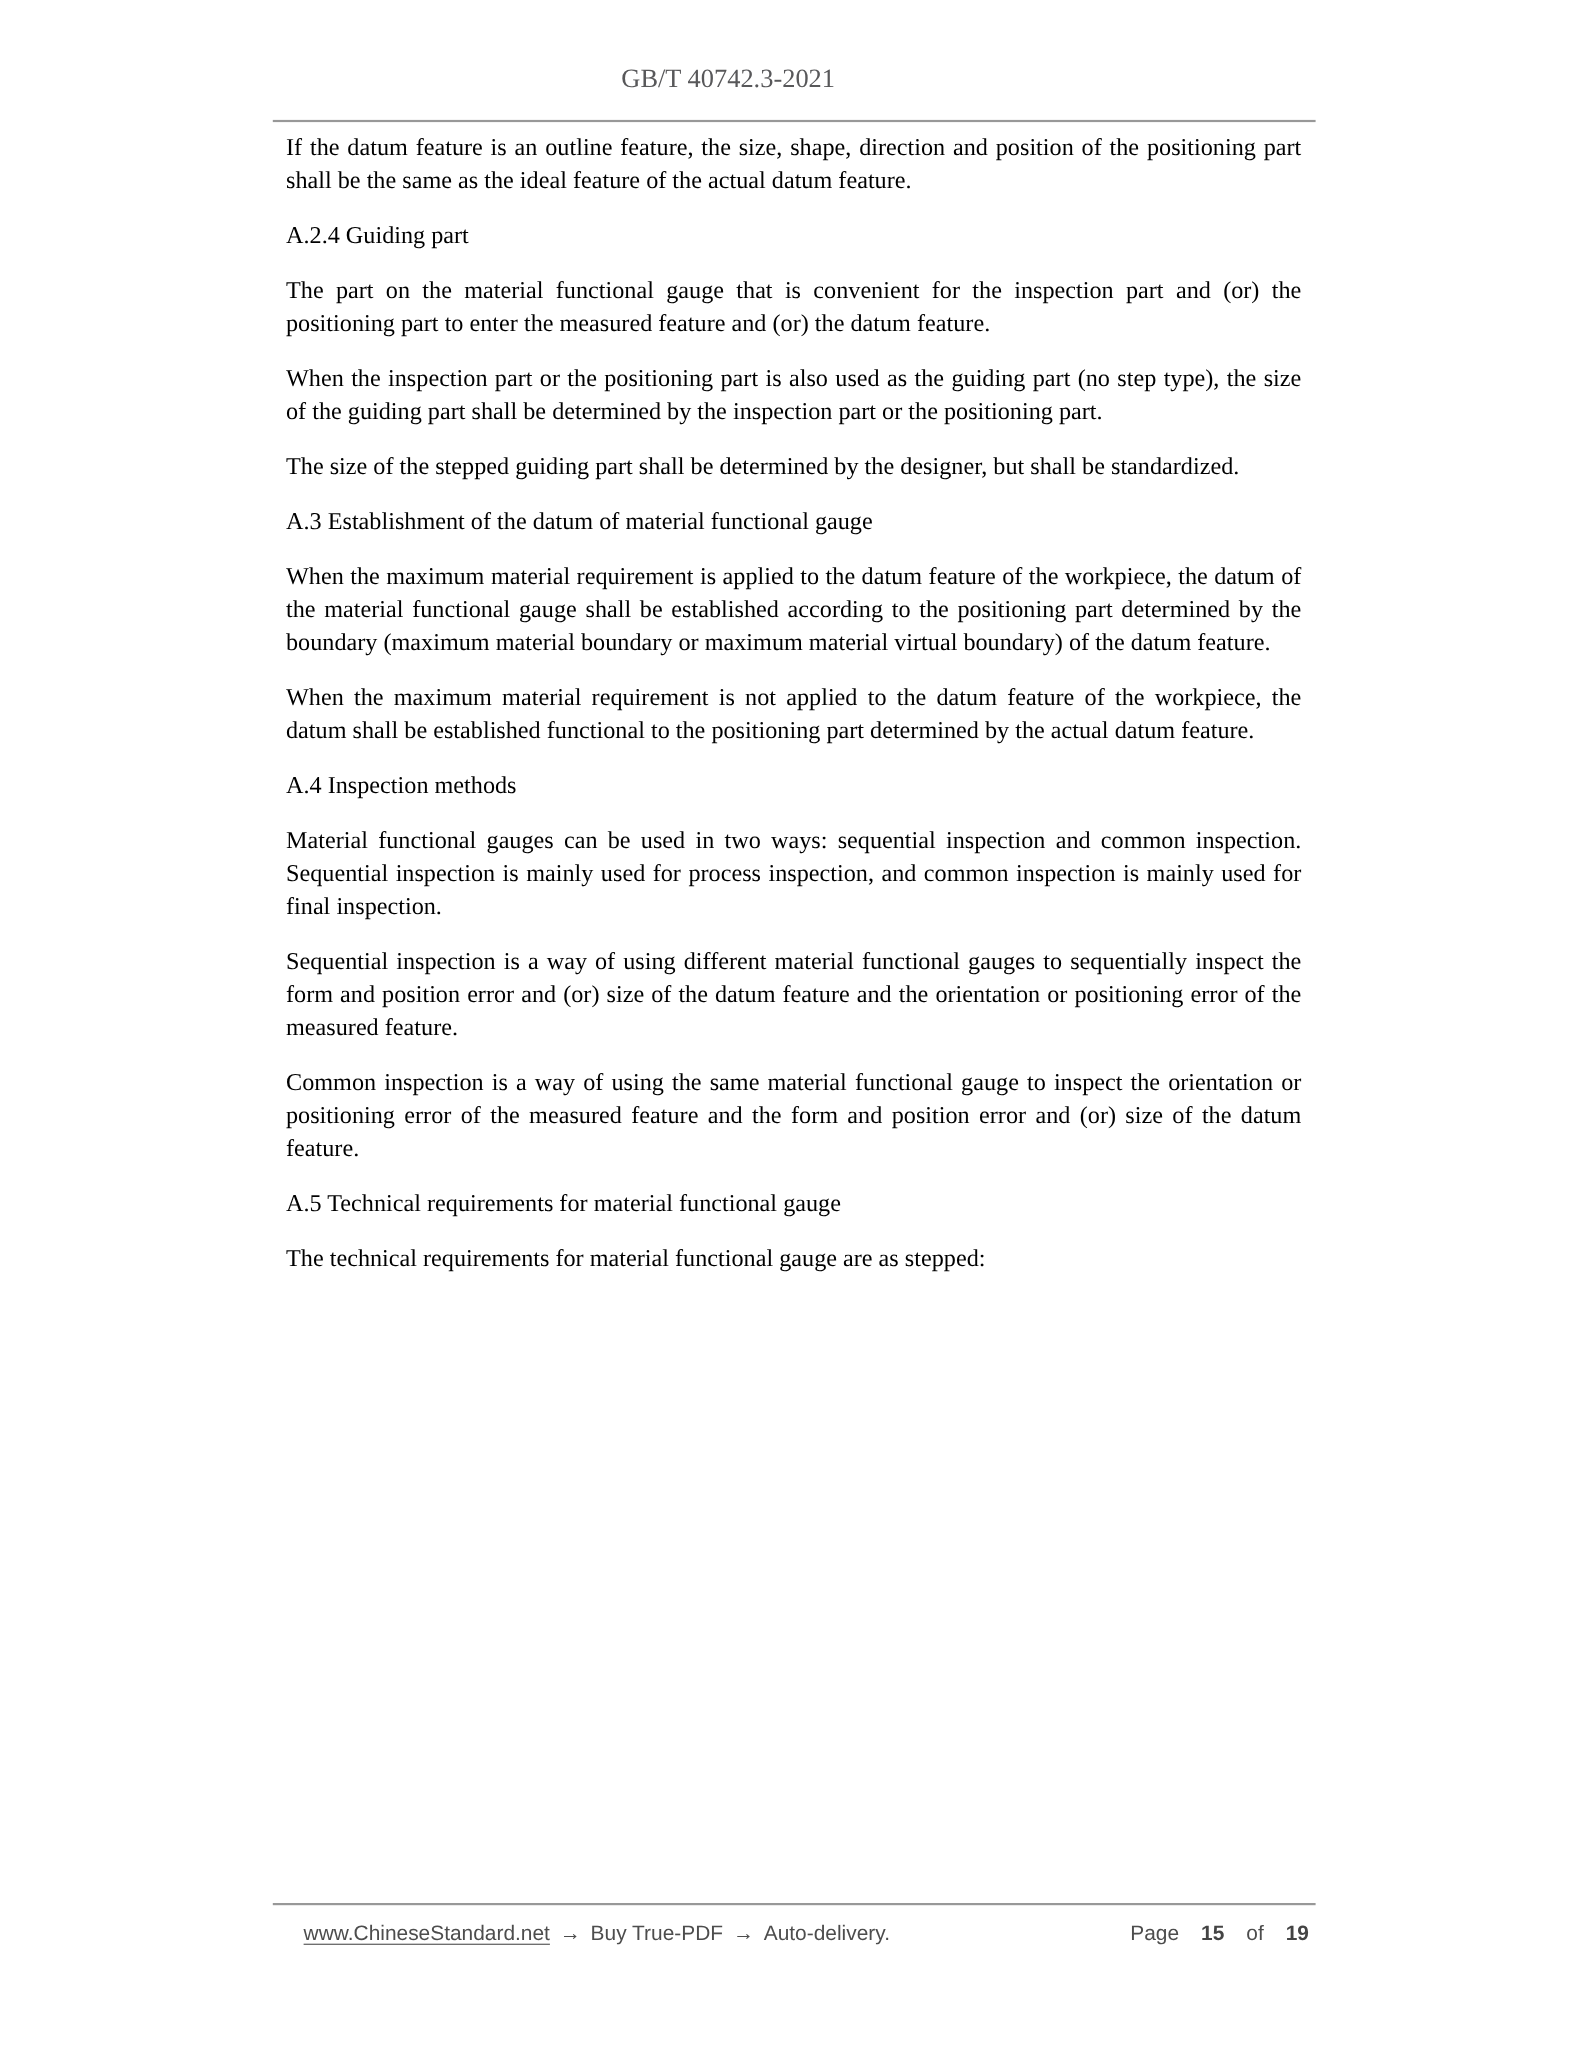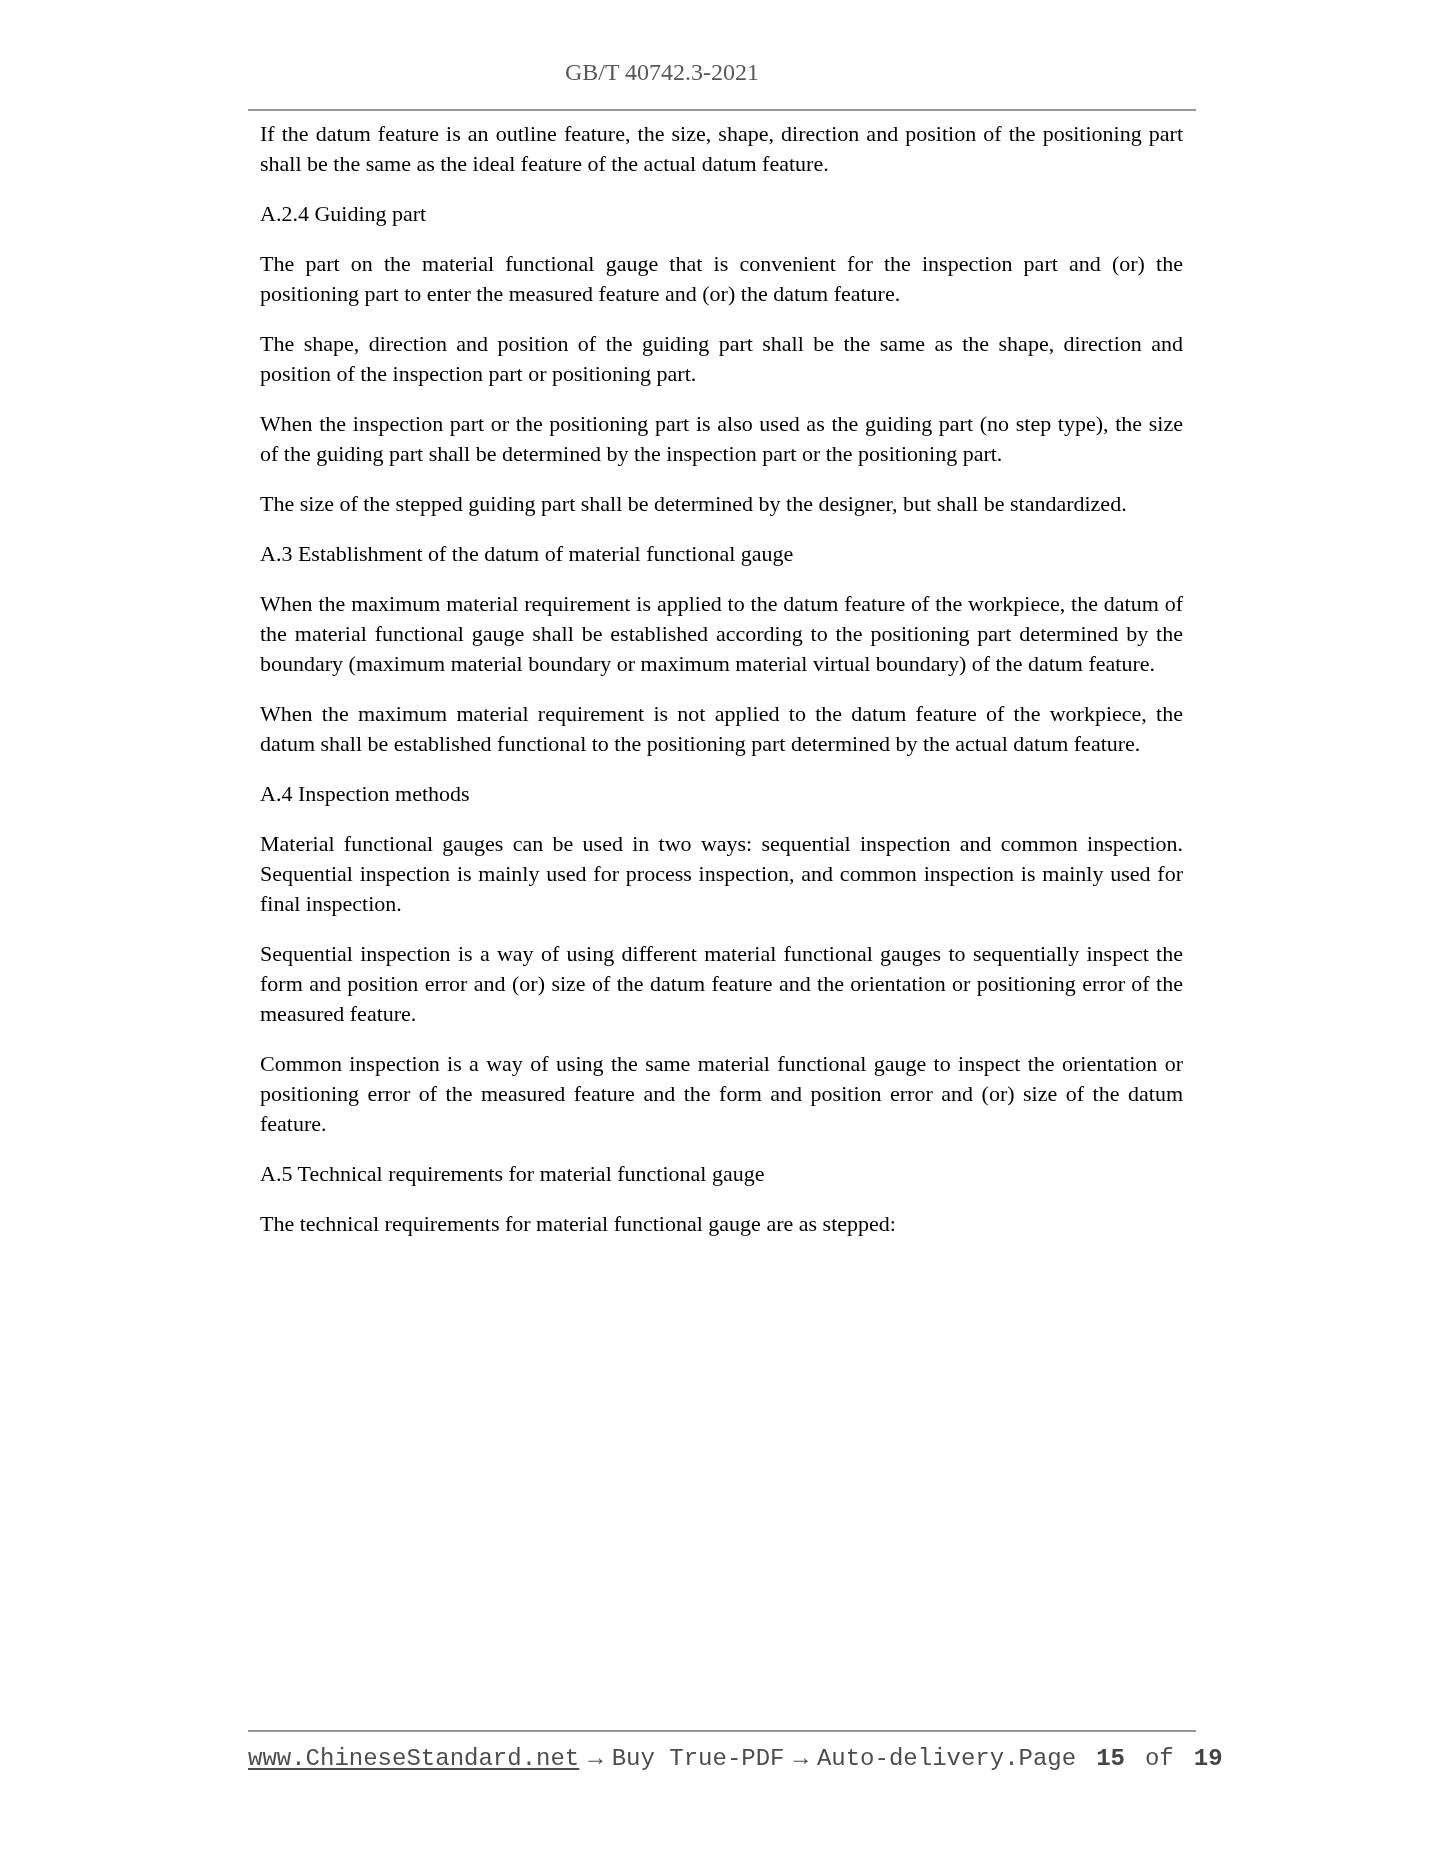--- a/index.html
+++ b/index.html
@@ -51,27 +51,27 @@
   .doc-body h2.heading {
     margin: 0 0 20px 0;
     font-size: 22px;
     line-height: 30px;
     font-weight: normal;
     text-align: left;
   }
   .doc-footer {
     position: absolute;
     top: 1744px;
-    left: 248px;
+    left: 276px;
     width: 914px;
     display: flex;
     justify-content: space-between;
     align-items: baseline;
-    font-family: Liberation Mono, monospace;
-    font-size: 24px;
+    font-family: Liberation Sans, sans-serif;
+    font-size: 19px;
     line-height: 30px;
     color: #4d4d4d;
   }
   .footer-left {
     display: flex;
     align-items: baseline;
     gap: 9px;
     white-space: nowrap;
   }
   .footer-right {
@@ -100,21 +100,20 @@
 <div class="page">
 
   <div class="doc-header">GB/T 40742.3-2021</div>
 
   <div class="rule rule-top"></div>
 
   <div class="doc-body">
       <p class="para">If the datum feature is an outline feature, the size, shape, direction and position of the positioning part shall be the same as the ideal feature of the actual datum feature.</p>
       <h2 class="heading">A.2.4 Guiding part</h2>
       <p class="para">The part on the material functional gauge that is convenient for the inspection part and (or) the positioning part to enter the measured feature and (or) the datum feature.</p>
-      <p class="para">The shape, direction and position of the guiding part shall be the same as the shape, direction and position of the inspection part or positioning part.</p>
       <p class="para">When the inspection part or the positioning part is also used as the guiding part (no step type), the size of the guiding part shall be determined by the inspection part or the positioning part.</p>
       <p class="para">The size of the stepped guiding part shall be determined by the designer, but shall be standardized.</p>
       <h2 class="heading">A.3 Establishment of the datum of material functional gauge</h2>
       <p class="para">When the maximum material requirement is applied to the datum feature of the workpiece, the datum of the material functional gauge shall be established according to the positioning part determined by the boundary (maximum material boundary or maximum material virtual boundary) of the datum feature.</p>
       <p class="para">When the maximum material requirement is not applied to the datum feature of the workpiece, the datum shall be established functional to the positioning part determined by the actual datum feature.</p>
       <h2 class="heading">A.4 Inspection methods</h2>
       <p class="para">Material functional gauges can be used in two ways: sequential inspection and common inspection. Sequential inspection is mainly used for process inspection, and common inspection is mainly used for final inspection.</p>
       <p class="para">Sequential inspection is a way of using different material functional gauges to sequentially inspect the form and position error and (or) size of the datum feature and the orientation or positioning error of the measured feature.</p>
       <p class="para">Common inspection is a way of using the same material functional gauge to inspect the orientation or positioning error of the measured feature and the form and position error and (or) size of the datum feature.</p>
       <h2 class="heading">A.5 Technical requirements for material functional gauge</h2>

